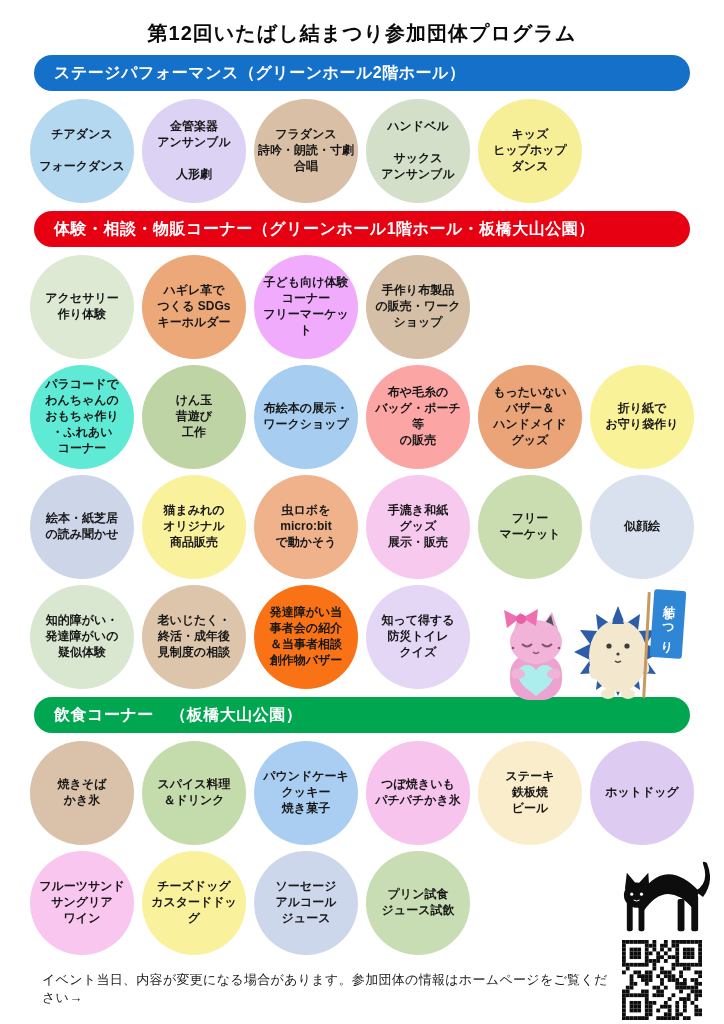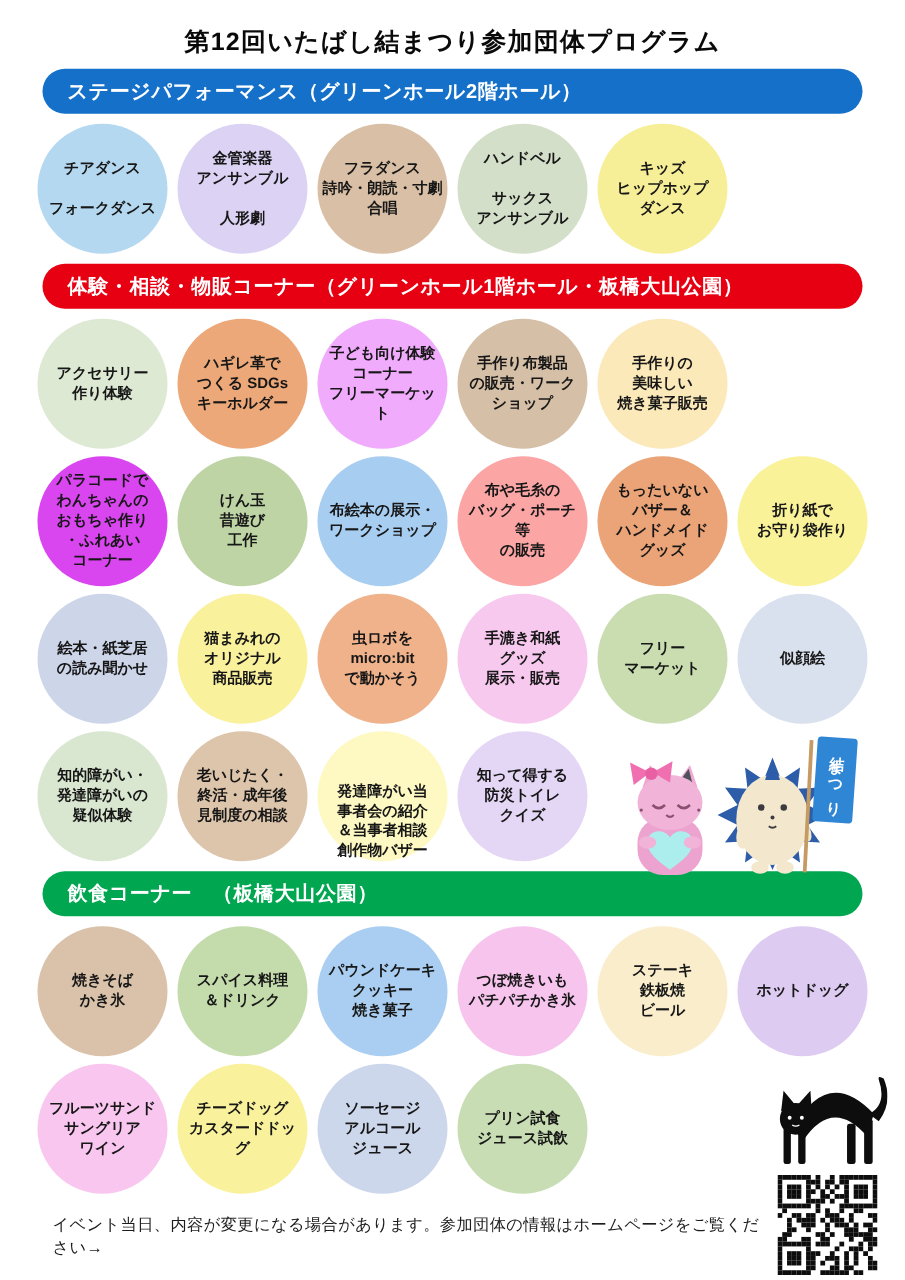--- a/index.html
+++ b/index.html
@@ -78,28 +78,23 @@
       <div class="circle" style="background: #f0abfc;">
         <span>子ども向け体験
 コーナー
 フリーマーケット</span>
       </div>
       <div class="circle" style="background: rgb(213, 191, 166);">
         <span>手作り布製品
 の販売・ワーク
 ショップ</span>
       </div>
-      <div class="circle" style="background: rgb(251, 233, 186);">
-        <span>手作りの
-美味しい
-焼き菓子販売</span>
-      </div>
-    </div>
-  <div class="row">
-      <div class="circle" style="background: #d946ef;">
+    </div>
+  <div class="row">
+      <div class="circle" style="background: #5eead4;">
         <span>パラコードで
 わんちゃんの
 おもちゃ作り
 ・ふれあい
 コーナー</span>
       </div>
       <div class="circle" style="background: rgb(190, 212, 165);">
         <span>けん玉
 昔遊び
 工作</span>
@@ -156,21 +151,21 @@
       <div class="circle" style="background: rgb(217, 231, 208);">
         <span>知的障がい・
 発達障がいの
 疑似体験</span>
       </div>
       <div class="circle" style="background: rgb(221, 197, 171);">
         <span>老いじたく・
 終活・成年後
 見制度の相談</span>
       </div>
-      <div class="circle" style="background: #fef9c3; align-items: flex-end;">
+      <div class="circle" style="background: #f97316;">
         <span>発達障がい当
 事者会の紹介
 ＆当事者相談
 創作物バザー</span>
       </div>
       <div class="circle" style="background: rgb(228, 214, 245);">
         <span>知って得する
 防災トイレ
 クイズ</span>
       </div>

